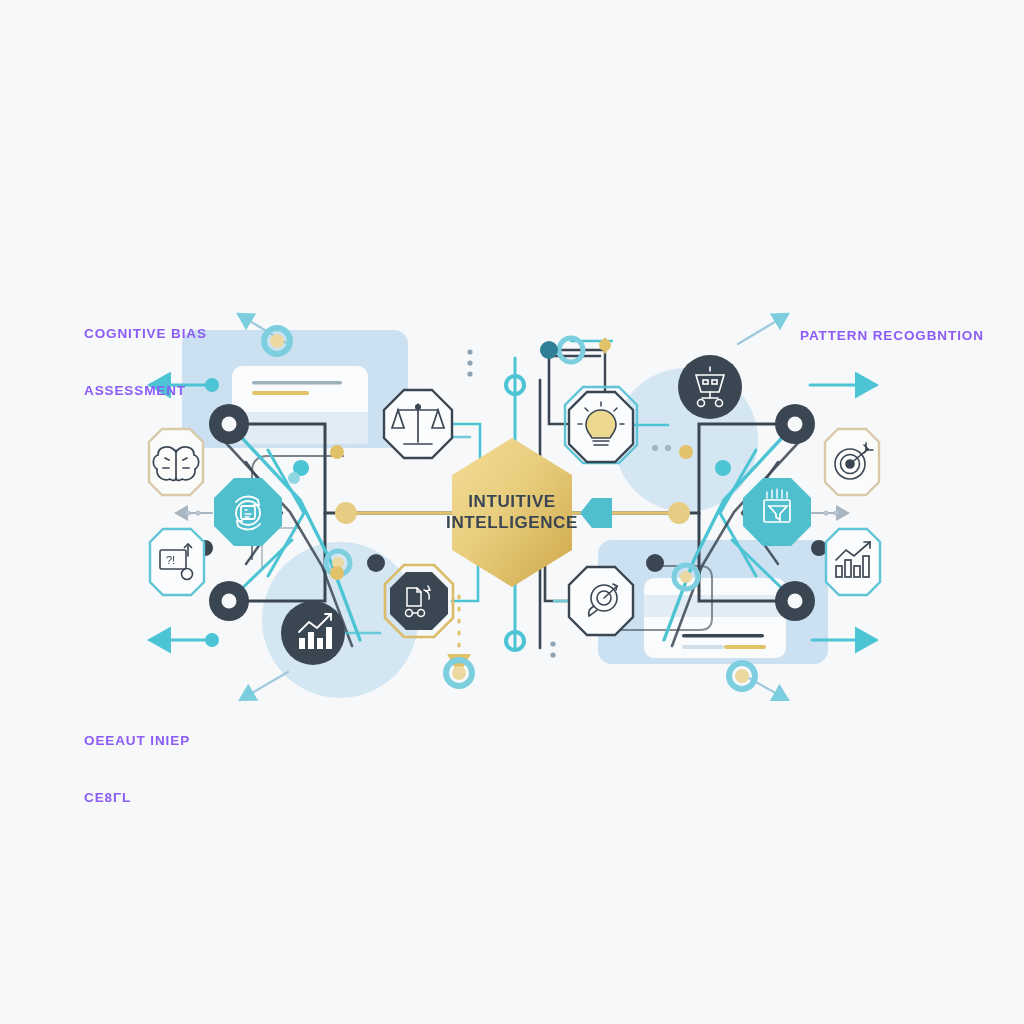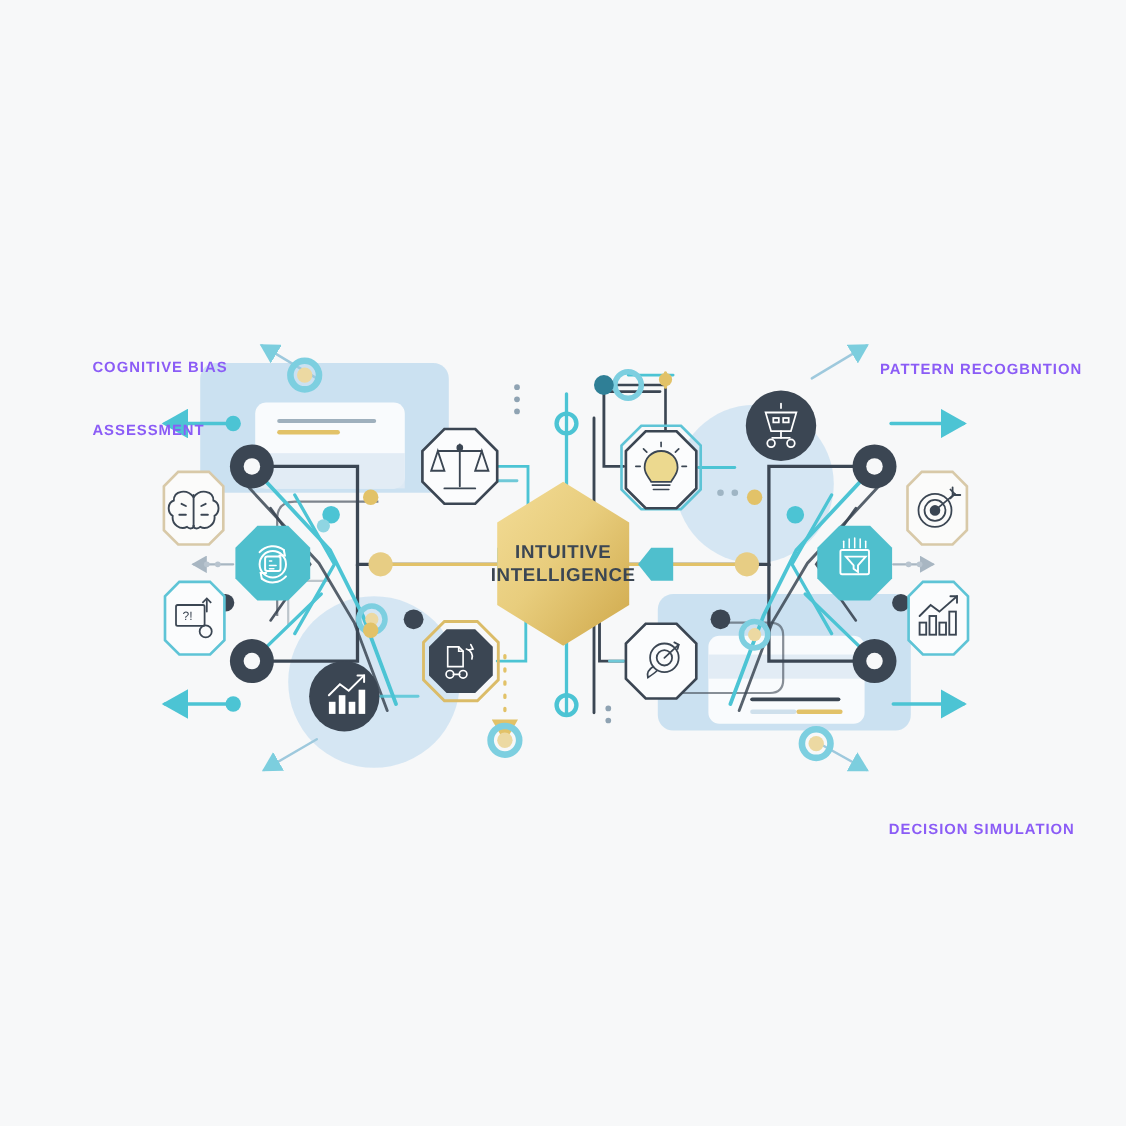--- a/index.html
+++ b/index.html
@@ -377,17 +377,18 @@
 
   <div class="lbl l" style="left:84px;top:286px;">
     <div>COGNITIVE BIAS</div>
     <div>ASSESSMENT</div>
   </div>
 
   <div class="lbl r" style="left:800px;top:288px;">
     <div>PATTERN RECOGBNTION</div>
   </div>
 
-
-  <div class="lbl r" style="left:808px;top:706px;">
-    <div>DECISION SIMULATION</div>
+  <div class="lbl l" style="left:84px;top:693px;">
+    <div>OEEAUT INIEP</div>
+    <div>CE8ΓL</div>
   </div>
+
 </div>
 
 </body></html>

